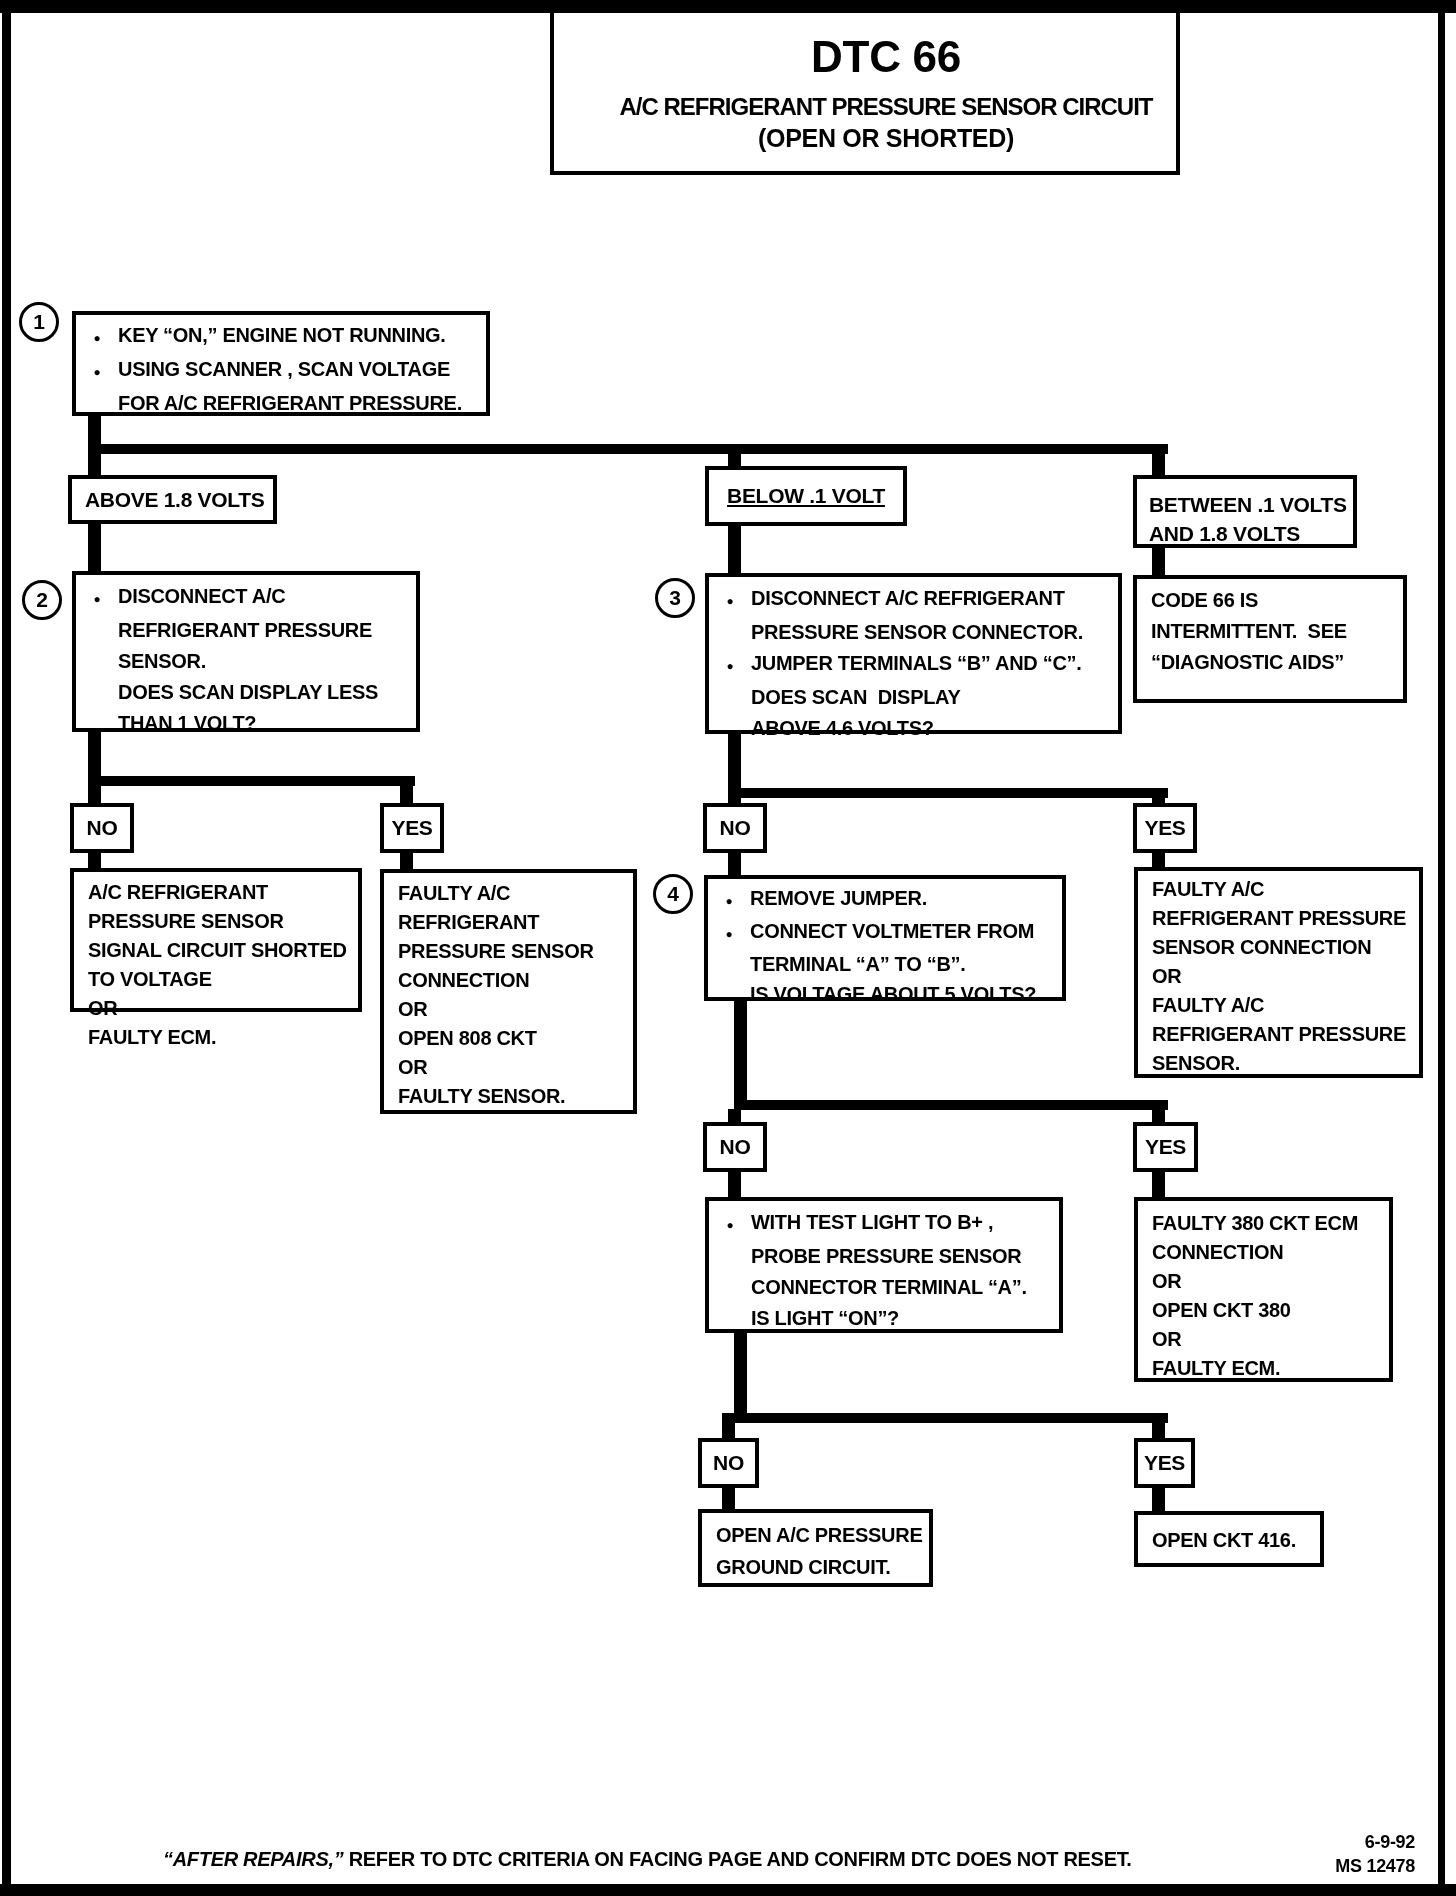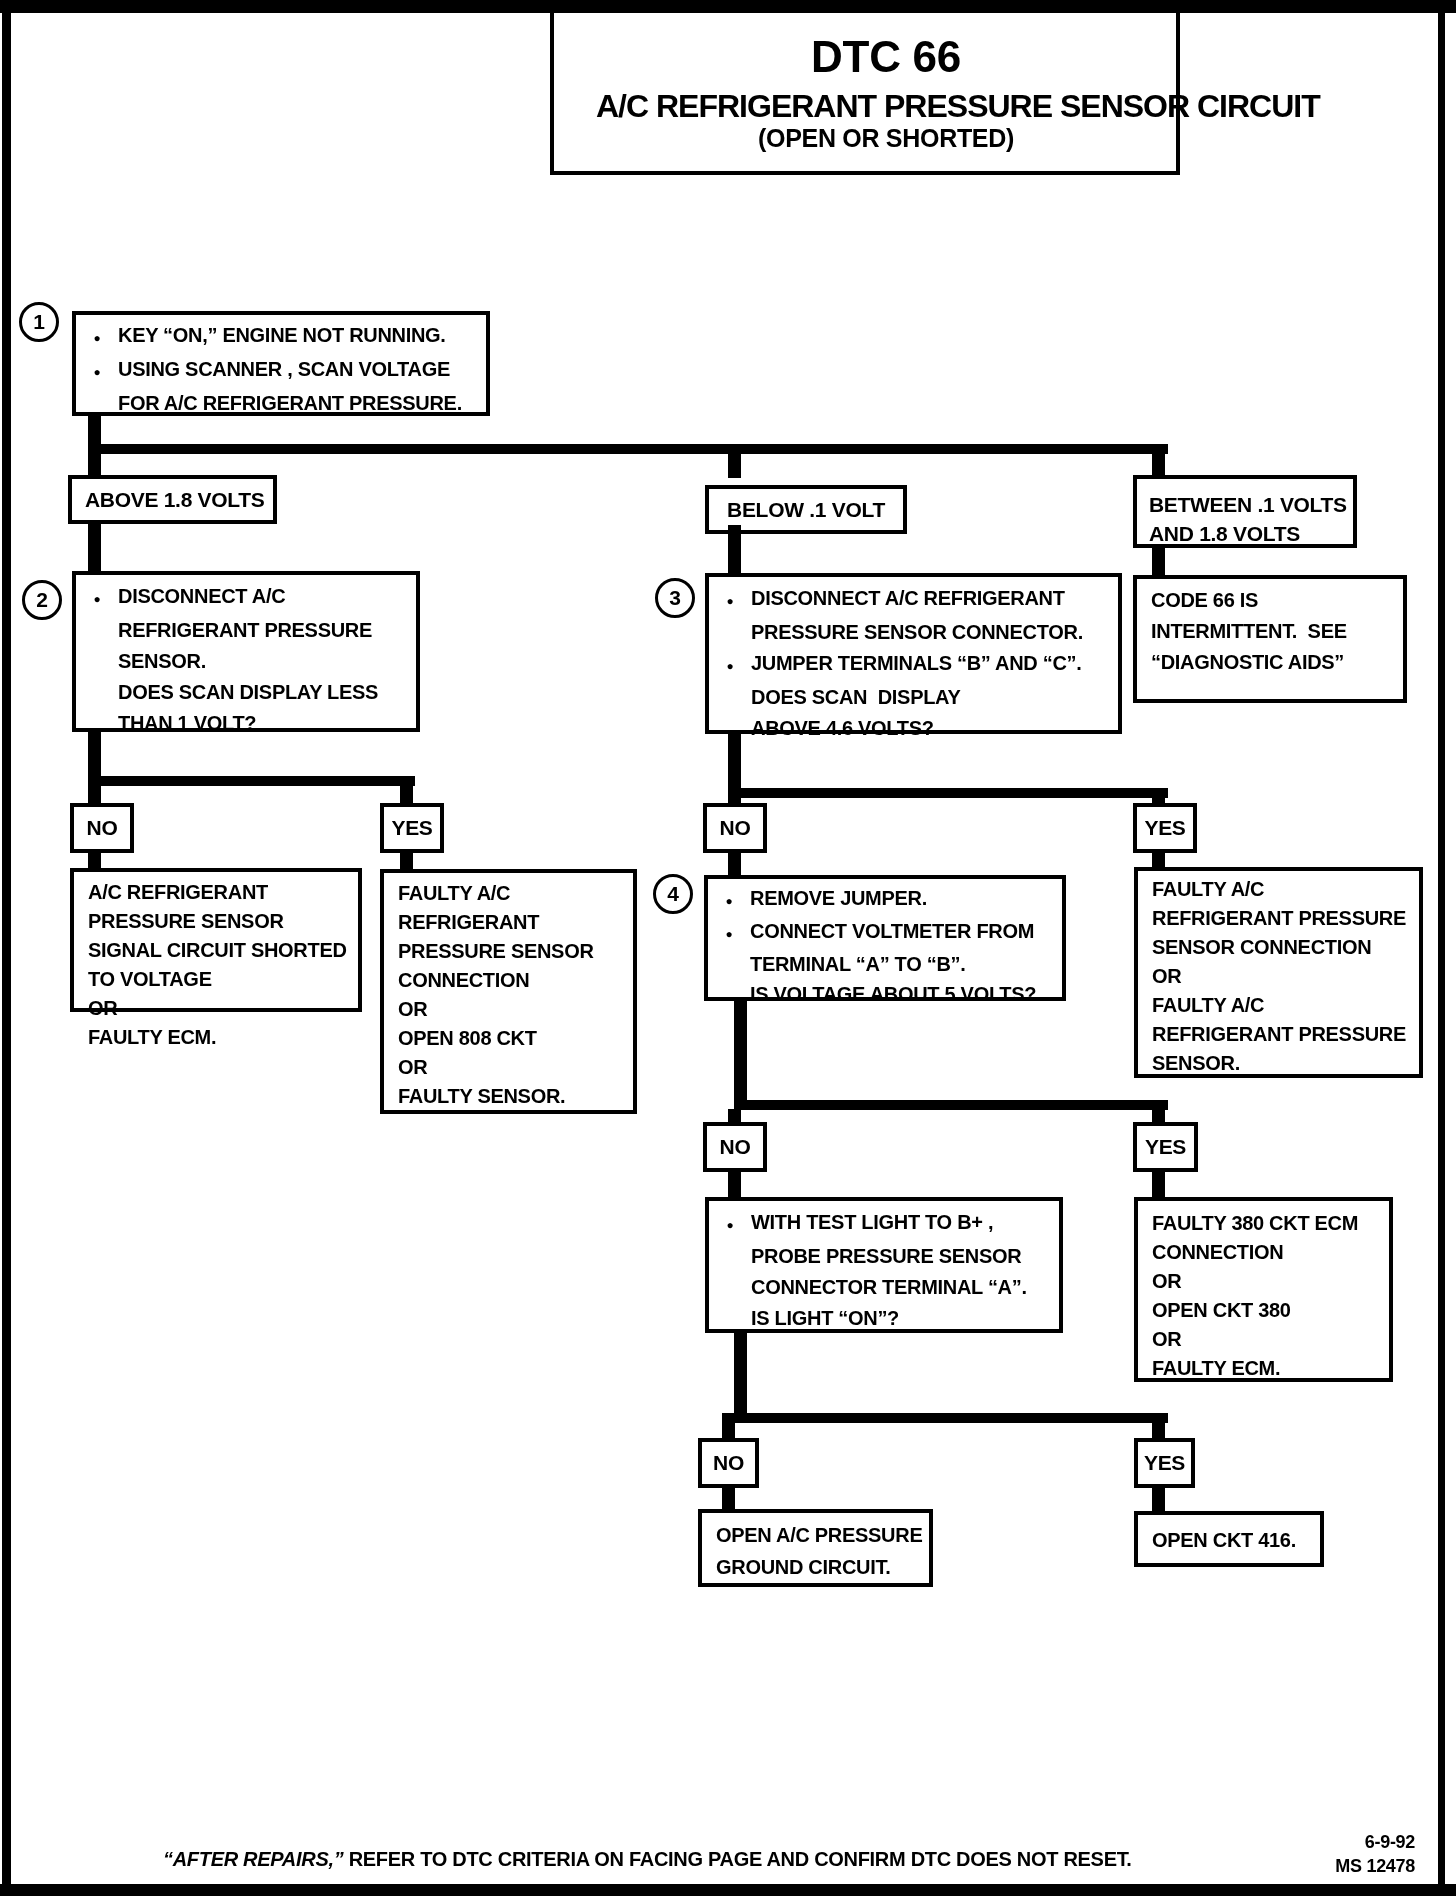--- a/index.html
+++ b/index.html
@@ -22,21 +22,21 @@
   .bullet { font-size:12px; }
   .txt  { white-space:pre; }
   .lh30 .row { line-height:30px; }
   .lh31 .row { line-height:31px; }
   .out-box { font-size:20px; line-height:29px; padding:6px 8px 0 14px; }
   .out-box .txt { display:block; }
   .lbl-box { font-size:21px; display:flex; align-items:center; justify-content:center; }
   .branch-left { justify-content:flex-start; padding-left:13px; }
   .title-box { text-align:center; border-top:none;padding-left:42px; }
   .t1 { font-size:44px; line-height:52px; margin-top:18px; }
-  .t2 { font-size:32px; line-height:33px; margin-top:7px; letter-spacing:-1px; white-space:nowrap;text-align:center; }
+  .t2 { font-size:24px; line-height:33px; margin-top:7px; letter-spacing:-1px; white-space:nowrap;text-align:center; }
   .t3 { font-size:25px; line-height:29px; margin-top:1px; }
   .footer-note { position:absolute; left:163px; top:1848px; font-size:20px; white-space:pre; }
   .footer-note .ital { font-style:italic; }
   .footer-right { position:absolute; left:1290px; width:125px; text-align:right; font-size:18px; }
 </style>
 </head>
 <body>
 
 <div id="canvas">
 
@@ -69,21 +69,21 @@
 
   <div class="ln" style="left:88px;top:415px;width:13px;height:30px;"></div>
   <div class="ln" style="left:88px;top:444px;width:1080px;height:10px;"></div>
   <div class="ln" style="left:88px;top:453px;width:13px;height:23px;"></div>
   <div class="ln" style="left:728px;top:453px;width:13px;height:25px;"></div>
   <div class="ln" style="left:1152px;top:453px;width:13px;height:23px;"></div>
 
   <div class="bx lbl-box branch-left" style="left:68px;top:475px;width:209px;height:49px;">
     <span class="txt">ABOVE 1.8 VOLTS</span>
   </div>
-  <div class="bx lbl-box" style="left:705px;top:485px;width:202px;height:49px;">
+  <div class="bx lbl-box" style="left:705px;top:466px;width:202px;height:60px;text-decoration:underline;">
     <span class="txt">BELOW .1 VOLT</span>
   </div>
   <div class="bx" style="left:1133px;top:475px;width:224px;height:73px;font-size:21px;line-height:29px;padding:11px 0 0 12px;">
     <div class="txt">BETWEEN .1 VOLTS</div>
     <div class="txt">AND 1.8 VOLTS</div>
   </div>
 
   <div class="ln" style="left:88px;top:523px;width:13px;height:49px;"></div>
   <div class="ln" style="left:728px;top:525px;width:13px;height:49px;"></div>
   <div class="ln" style="left:1152px;top:547px;width:13px;height:29px;"></div>

